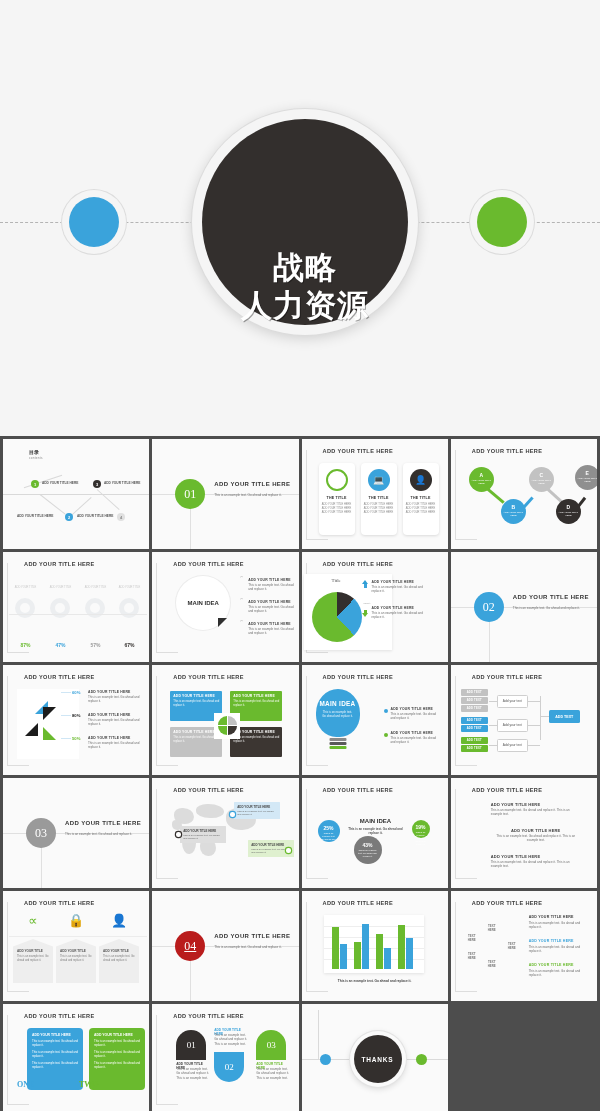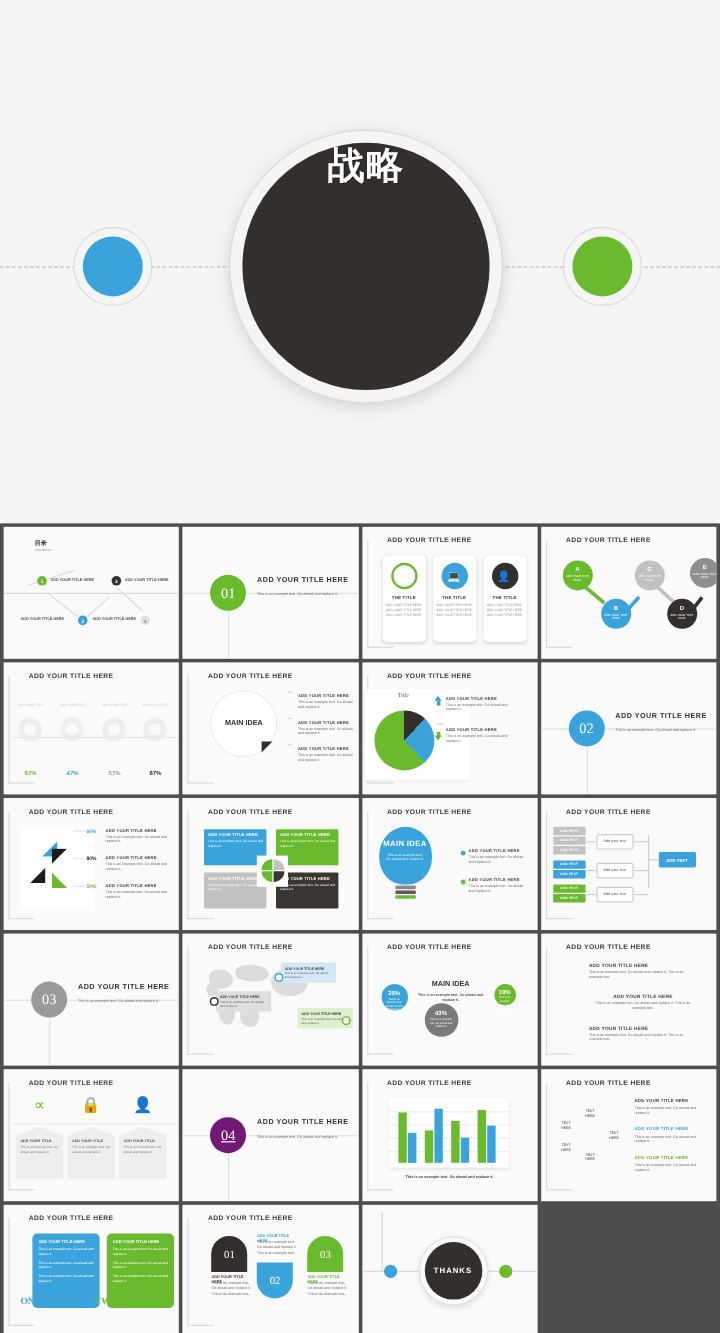--- a/index.html
+++ b/index.html
@@ -25,21 +25,21 @@
   .hero-center {
     position: absolute; left: 192px; top: 109px;
     width: 226px; height: 226px; border-radius: 50%;
     background: #f5f5f5;
     box-shadow: 0 0 0 1px #dcdcdc, 0 3px 14px rgba(0,0,0,.16);
   }
   .hero-disc {
     position: absolute; left: 10px; top: 10px;
     width: 206px; height: 206px; border-radius: 50%;
     background: #332f2d;
-    display: flex; align-items: flex-start; justify-content: center;
+    display: flex; align-items: flex-end; justify-content: center;
   }
   .hero-title {
     color: #fff; text-align: center;
     font-size: 31px; line-height: 1.22; font-weight: bold;
     letter-spacing: 1px;
     text-shadow: 1px 1px 0 rgba(0,0,0,.35);
   }
   .hero-title span { display: block; }
   .hero-bubble {
     position: absolute; top: 190px;
@@ -247,20 +247,21 @@
     <i id="heroLeft" style="background: rgb(58, 163, 219);"></i>
   </div>
   <div class="hero-bubble right">
     <i id="heroRight" style="background: rgb(106, 186, 46);"></i>
   </div>
 
   <div class="hero-center">
     <div class="hero-disc">
       <div class="hero-title">
         <span>战略</span>
+        <span>人力资源</span>
       </div>
     </div>
   </div>
 </div>
 
 <div class="grid" id="grid">
     <div class="slide">
       <div class="toc-cjk">目录</div>
       <div class="toc-sub">contents</div>
       <div style="position: absolute; left: 0px; top: 55px; width: 150px; height: 0px; border-top: 0.7px solid rgb(217, 217, 217);"></div>
@@ -580,21 +581,21 @@
       <div class="icrow" style="left: 96px; color: rgb(58, 163, 219);">👤</div>
       <div class="chev" style="left: 96px;">
         <div class="ct">ADD YOUR TITLE</div>
         <div class="cb">This is an example text. Go ahead and replace it.</div>
       </div>
       <div style="position: absolute; left: 6px; top: 45px; width: 138px; height: 0px; border-top: 0.7px solid rgb(236, 236, 236);"></div>
     </div>
     <div class="slide">
       <div class="sec-hline" style="left: 0px; right: 0px; top: 55px;"></div>
       <div class="sec-vline" style="left: 38px; top: 55px; bottom: 0px;"></div>
-      <div class="sec-num" style="left: 23px; top: 40px; background: #701a75; text-decoration: underline;">04</div>
+      <div class="sec-num" style="left: 23px; top: 40px; background: #b91c1c; text-decoration: underline;">04</div>
       <div class="sec-title" style="left: 62px; top: 42px;">ADD YOUR TITLE HERE</div>
       <div class="sec-body" style="left: 62px; top: 54px;">This is an example text. Go ahead and replace it.</div>
     </div>
     <div class="slide">
       <div class="s-head">ADD YOUR TITLE HERE</div>
       <div class="frame-l"></div>
       <div class="frame-b"></div>
       <div class="bc-wrap" style="left: 22px; top: 24px; width: 100px; height: 58px;">
         <div class="bc-grid" style="top: 11px;"></div>
         <div class="bc-grid" style="top: 22px;"></div>

